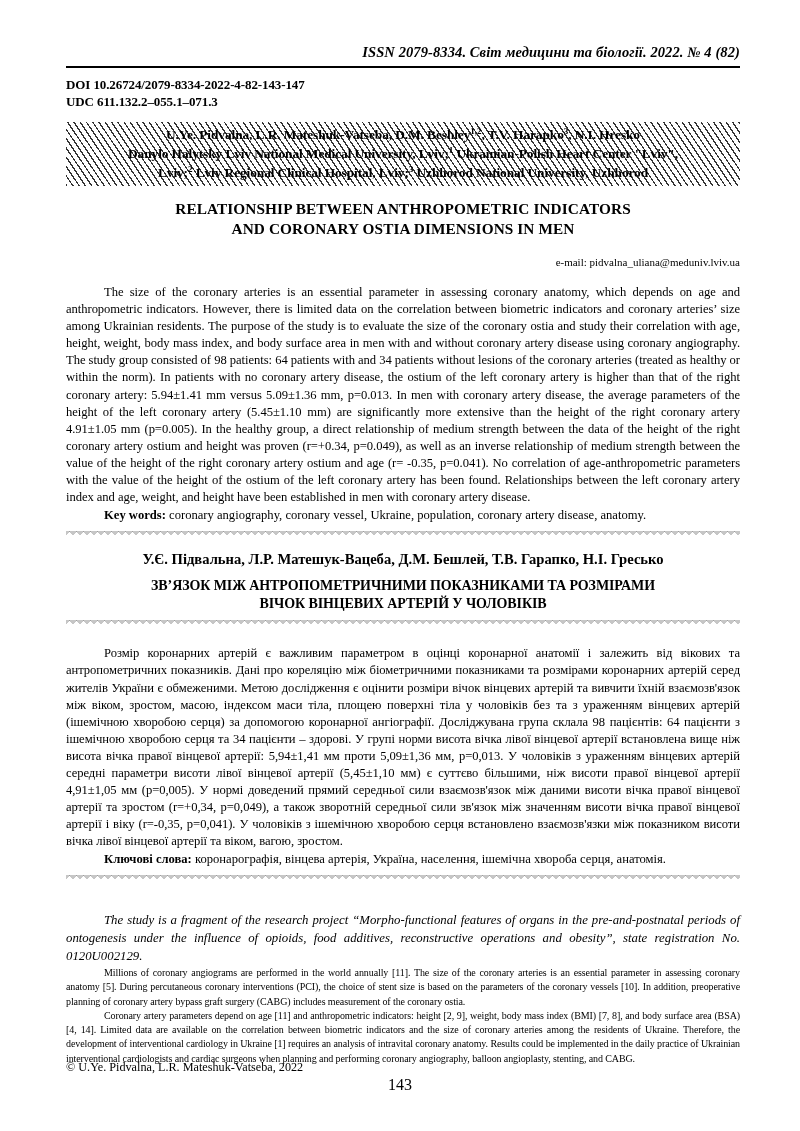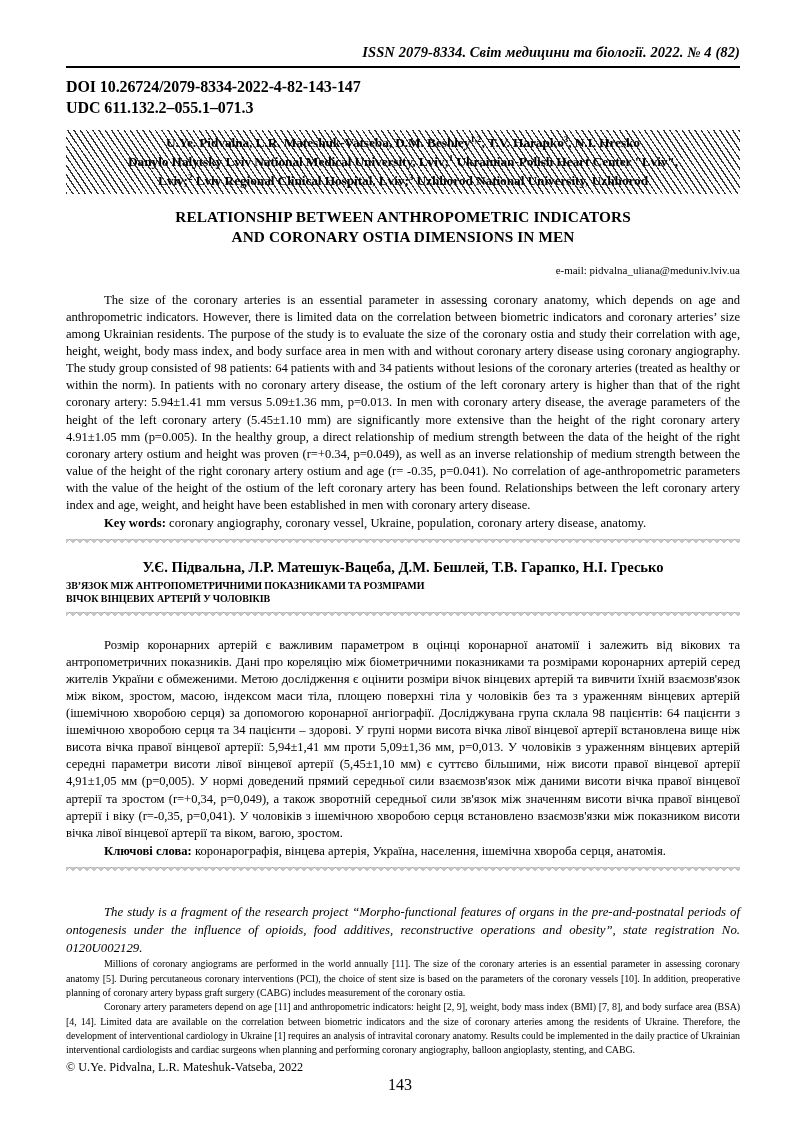--- a/index.html
+++ b/index.html
@@ -40,21 +40,21 @@
   }
   .rule-double {
     border-top: 2.2px solid #000;
     margin-top: 2px;
     margin-bottom: 8px;
   }
 
   
   .idline {
     font-weight: bold;
-    font-size: 16px;
+    font-size: 13px;
     line-height: 1.32;
     letter-spacing: -0.1px;
   }
 
   
   .authors-block {
     position: relative;
     margin-top: 12px;
     padding: 3px 0 4px 0;
     text-align: center;
@@ -127,25 +127,25 @@
 
   
   .authors-ua {
     text-align: center;
     font-weight: bold;
     font-size: 14.6px;
     margin-top: 11px;
     font-family: "Liberation Serif", "DejaVu Serif", serif;
   }
   .title-ua {
-    text-align: left;
-    font-weight: bold;
-    font-size: 10px;
+    text-align: center;
+    font-weight: bold;
+    font-size: 14px;
     line-height: 1.30;
-    margin-top: 3px;
+    margin-top: 9px;
     letter-spacing: -0.1px;
   }
 
   
   .note {
     text-align: justify;
     font-style: italic;
     font-size: 12.8px;
     line-height: 1.40;
     margin-top: 28px;

